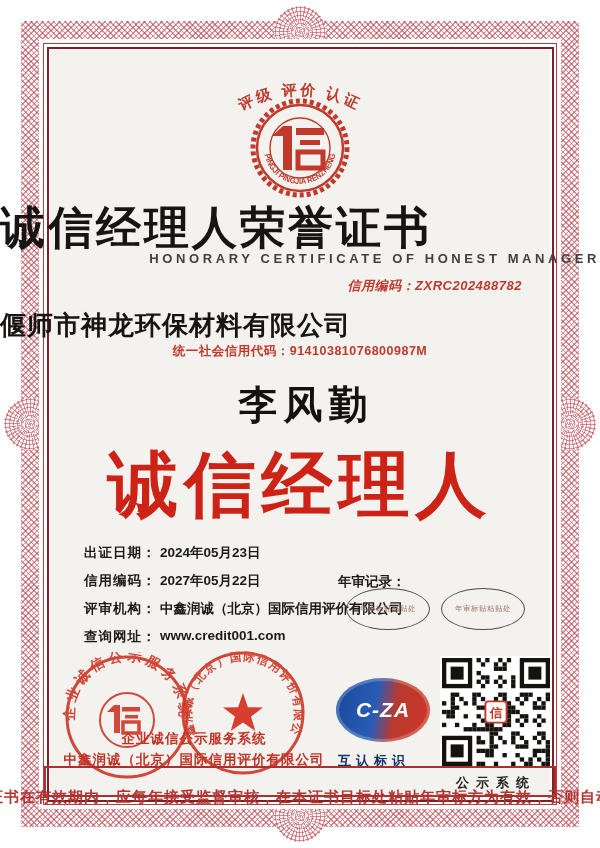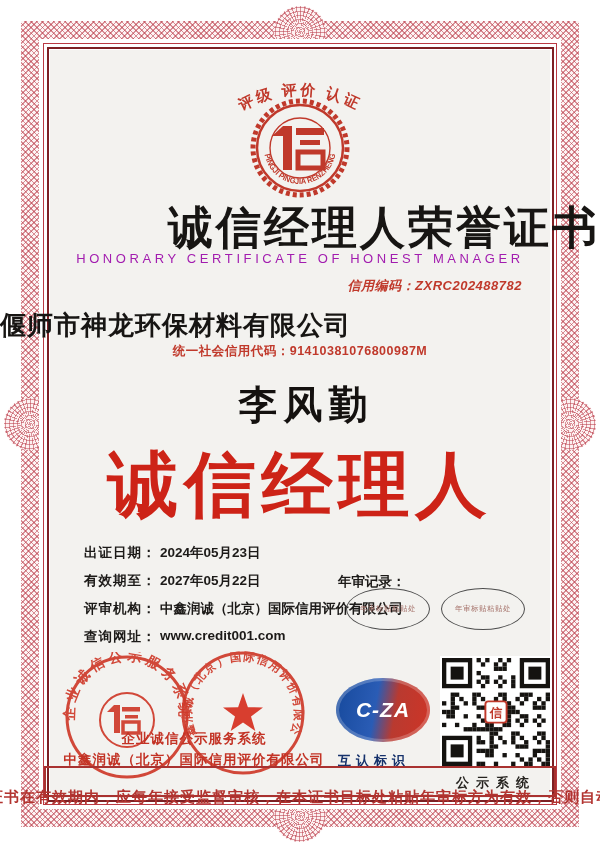--- a/index.html
+++ b/index.html
@@ -29,26 +29,26 @@
   .rosette.b { left:274px; top:790px; }
   .rosette.l { left:4px;  top:398px; }
   .rosette.r { left:544px; top:398px; }
   .lace-mask { position:absolute; inset:39px; background:#ffffff; z-index:2; }
   .line-thin  { position:absolute; inset:43px;  border:1.2px solid #bb3a44; z-index:3; }
   .line-thick { position:absolute; inset:46.5px; border:2.5px solid #7e2024; z-index:3; }
   .content { position:absolute; inset:50px; background:#f3f2ef; z-index:2; }
   
   .abs { position:absolute; z-index:4; }
   .title {
-    left:0; right:0; top:198px; text-align:right;
+    left:0; right:0; top:198px; text-align:left;
     font-size:45px; font-weight:900; color:#171513; letter-spacing:3px;
   }
   .subtitle {
-    left:0; right:0; top:251px; text-align:center;
-    font-size:13px; font-weight:400; color:#a21caf; letter-spacing:3.6px;
+    left:0; right:0; top:251px; text-align:right;
+    font-size:13px; font-weight:700; color:#404040; letter-spacing:3.6px;
   }
   .credit-code {
     right:78px; top:277px; font-size:13px; font-weight:700; color:#c0392b; letter-spacing:.5px;font-style:italic;
   }
   .company {
     left:0; right:0; top:308px; text-align:left;
     font-size:26px; font-weight:900; color:#171513; letter-spacing:1px;
   }
   .uscc {
     left:0; right:0; top:343px; text-align:center;
@@ -141,21 +141,21 @@
   <div class="abs uscc">统一社会信用代码：91410381076800987M</div>
   <div class="abs person">李风勤</div>
   <div class="abs award">诚信经理人</div>
 
   <div class="abs fields">
     <div class="field-row">
       <span class="lbl">出证日期：</span>
       <span class="val">2024年05月23日</span>
     </div>
     <div class="field-row">
-      <span class="lbl">有效期至：</span>
+      <span class="lbl">信用编码：</span>
       <span class="val">2027年05月22日</span>
     </div>
     <div class="field-row">
       <span class="lbl">评审机构：</span>
       <span class="val">中鑫润诚（北京）国际信用评价有限公司</span>
     </div>
     <div class="field-row">
       <span class="lbl">查询网址：</span>
       <span class="val">www.credit001.com</span>
     </div>

